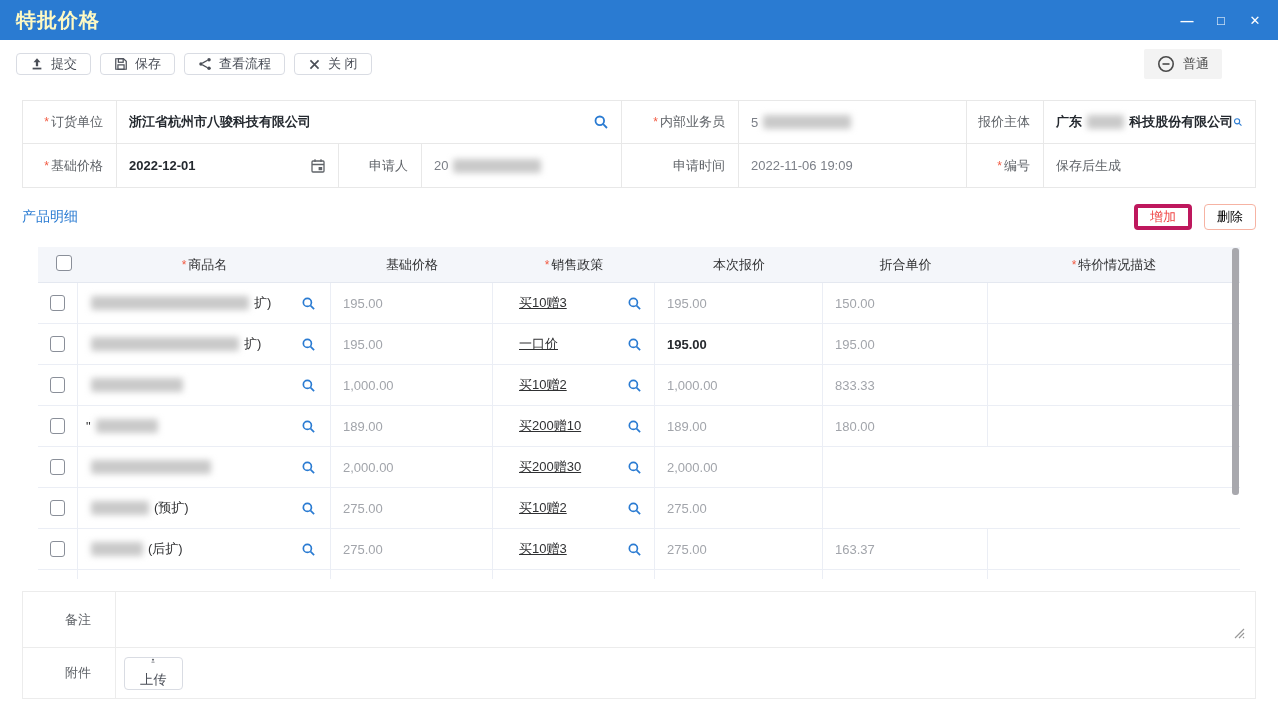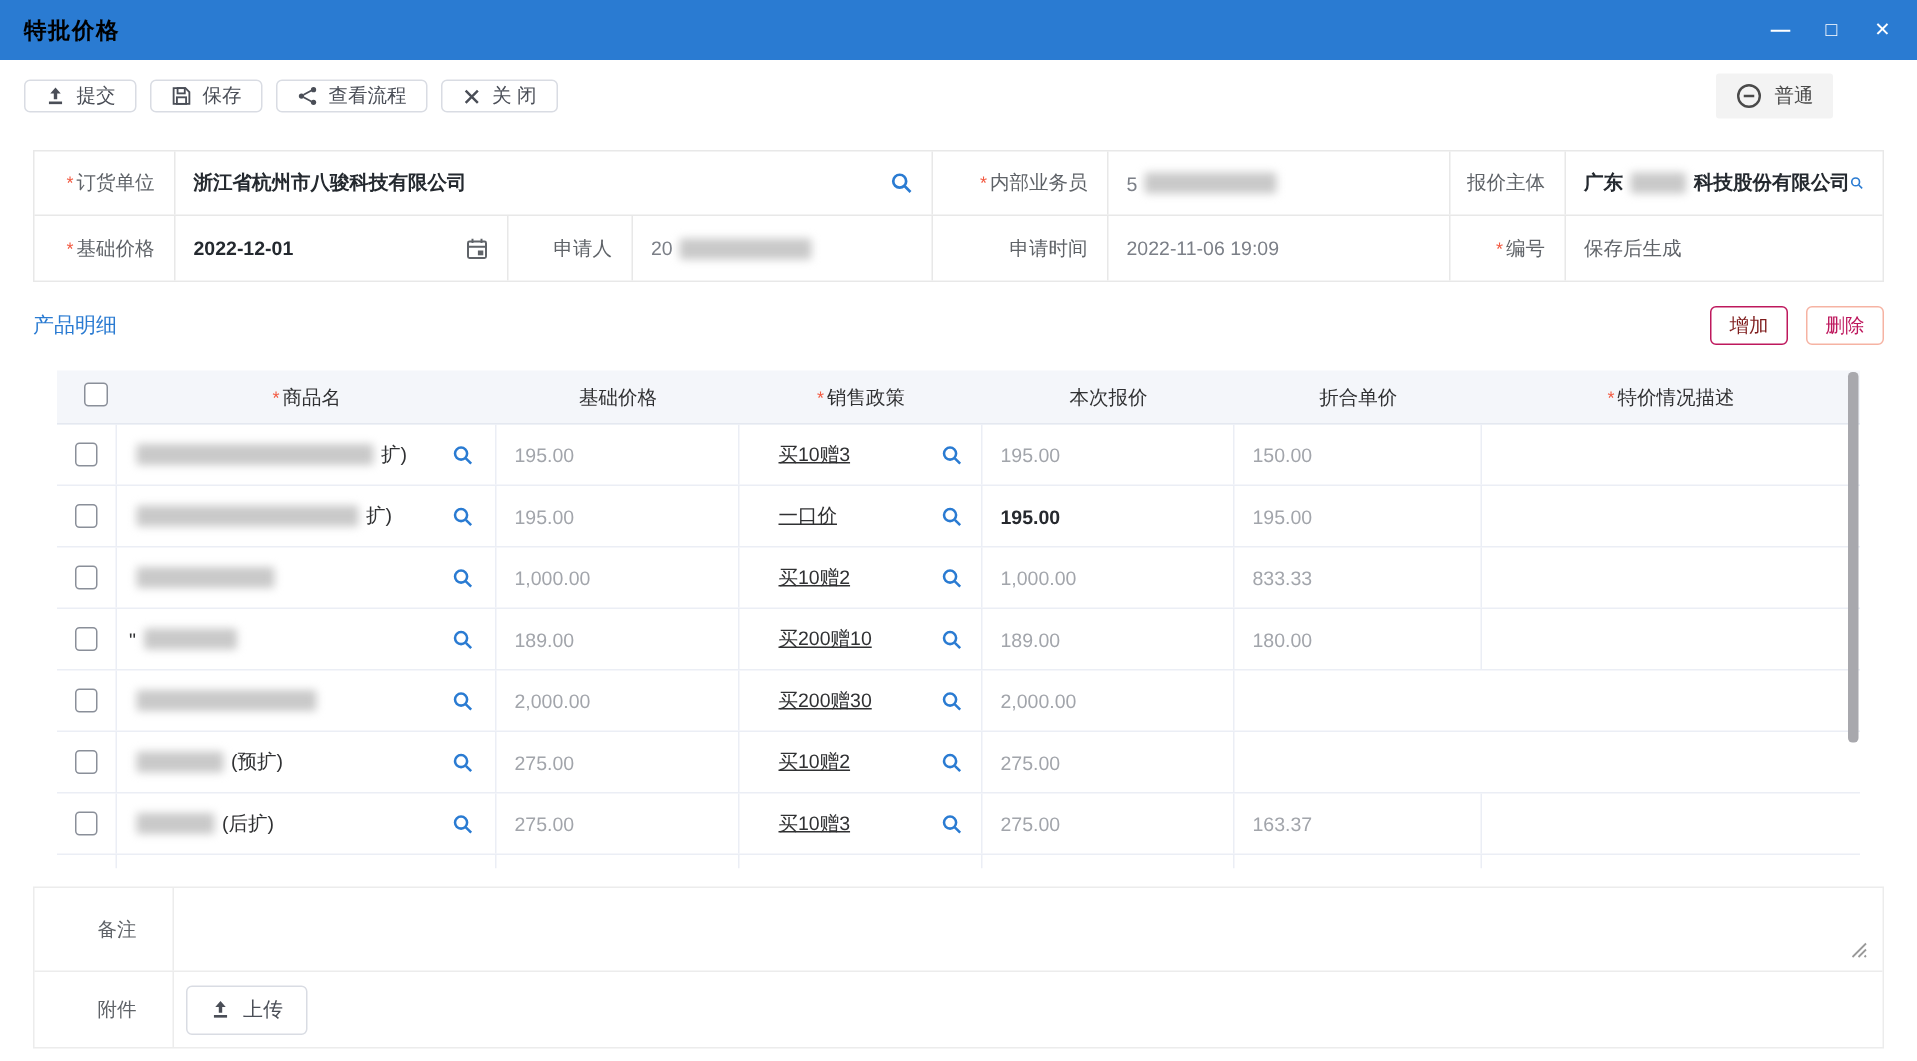--- a/index.html
+++ b/index.html
@@ -6,21 +6,21 @@
     --titlebar:#2a7bd2; --accent:#2a7bd2; --danger:#f25b43;
     --thead-bg:#f4f6fa; --b:#e8e8e8; --tb:#ebeef5;
   }
   *{box-sizing:border-box;}
   html,body{margin:0;padding:0;}
   body{width:1278px;height:707px;overflow:hidden;background:#fff;
        font:13px "Liberation Sans","DejaVu Sans",sans-serif;color:#303133;}
 
   
   .titlebar{height:40px;background:var(--titlebar);display:flex;align-items:center;padding:0 16px;}
-  .win-title{color:#000000;font-size:15px;font-weight:700;letter-spacing:1px;}
+  .win-title{color:#fef9c3;font-size:20px;font-weight:700;letter-spacing:1px;}
   .win-controls{margin-left:auto;display:flex;gap:20px;color:#fff;font-size:13px;font-weight:700;}
   .wc{cursor:pointer;width:14px;text-align:center;}
 
   
   .toolbar{height:48px;display:flex;align-items:center;padding:0 16px;}
   .tbtn{display:inline-flex;align-items:center;gap:7px;height:22px;padding:0 13px;background:#fff;
         border:1px solid #d9dce3;border-radius:4px;color:#4a4e57;font-size:13px;margin-right:9px;cursor:pointer;}
   .tbtn svg{flex:0 0 auto;}
   .priority{margin-left:auto;margin-right:40px;display:inline-flex;align-items:center;gap:8px;height:30px;
         padding:0 13px;background:#f3f3f3;color:#4a4a4a;border-radius:2px;}
@@ -40,22 +40,22 @@
   .serial-link{color:#5f6368;cursor:pointer;}
   .push-r{margin-left:auto;}
   .blur{display:inline-block;height:14px;margin:0 5px;border-radius:2px;background:#c9c9c9;filter:blur(3px);}
   .w88{width:88px;} .w64{width:62px;}
 
   
   .section-bar{margin:16px 22px 0;height:26px;display:flex;align-items:center;}
   .section-title{color:var(--accent);font-size:14px;}
   .sp{flex:1;}
   .minibtn{height:26px;padding:0 12px;border-radius:4px;background:#fff;font-size:13px;margin-left:12px;cursor:pointer;}
-  .minibtn.add{color:#7f1d1d;border:1px solid #be185d;}
-  .minibtn.del{color:#be185d;border:1px solid #f6b3a3;}
+  .minibtn.add{color:#ef4444;border:4px solid #be185d;}
+  .minibtn.del{color:#000000;border:1px solid #f6b3a3;}
 
   
   .ptable{position:relative;margin:17px 16px 0 38px;width:1202px;}
   .t-head,.t-row{display:grid;grid-template-columns:40px 253px 162px 162px 168px 165px 252px;align-items:center;}
   .t-head{height:36px;background:var(--thead-bg);border-bottom:1px solid #e4e8f0;}
   .th{text-align:center;color:#303133;}
   .th-check,.td-check{padding-left:11px;}
   .t-row{height:41px;border-bottom:1px solid var(--tb);}
   .td{height:100%;display:flex;align-items:center;padding:0 12px;border-right:1px solid var(--tb);min-width:0;white-space:nowrap;overflow:hidden;}
   .td:last-child{border-right:none;}
@@ -72,21 +72,21 @@
 
   
   .bottom-box{margin:12px 22px 0;border:1px solid #ececec;}
   .b-row{display:grid;grid-template-columns:93px 1fr;}
   .b-row.remark{height:56px;border-bottom:1px solid #ececec;}
   .b-row.attach{height:50px;}
   .bl{display:flex;align-items:center;justify-content:flex-end;padding-right:24px;color:#5f6368;border-right:1px solid #ececec;}
   .bv{position:relative;display:flex;align-items:center;padding:0 8px;}
   .resize-handle{position:absolute;right:10px;bottom:8px;}
   .upload-btn{display:inline-flex;align-items:center;gap:8px;height:33px;padding:0 15px;border:1px solid #d9dce3;
-      border-radius:4px;background:#fff;color:#4a4e57;cursor:pointer;}
+      border-radius:4px;background:#fff;color:#4a4e57;cursor:pointer;flex-direction:column;}
 </style>
 </head>
 <body>
 
 <div class="titlebar">
   <span class="win-title">特批价格</span>
   <div class="win-controls">
     <span class="wc">—</span>
     <span class="wc">□</span>
     <span class="wc">✕</span>

